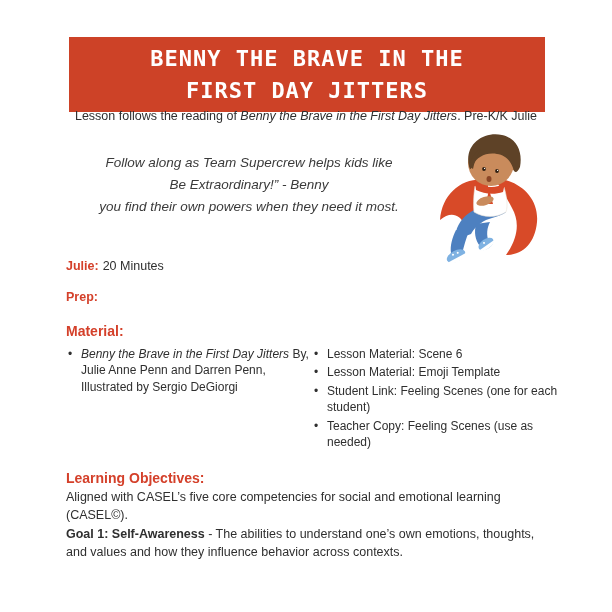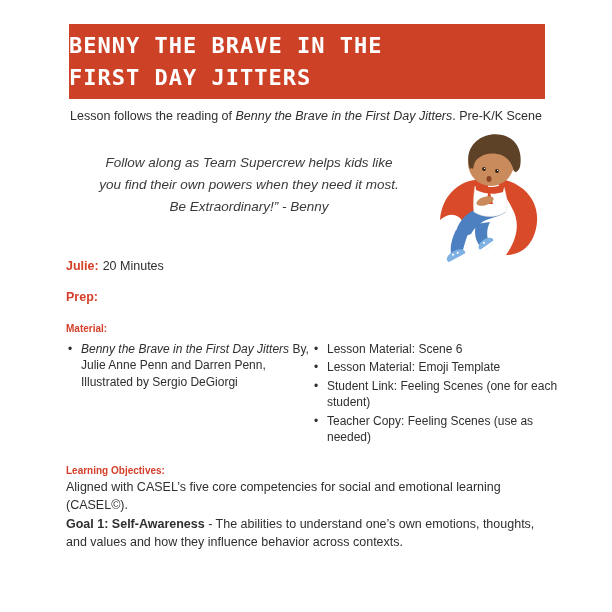--- a/index.html
+++ b/index.html
@@ -9,26 +9,26 @@
     width: 612px;
     height: 612px;
     background: #ffffff;
     font-family: "Liberation Sans", sans-serif;
     color: #2f2f2f;
     overflow: hidden;
   }
   
   .banner {
     position: absolute;
-    left: 69px; top: 24px;
+    left: 69px; top: 37px;
     width: 476px; height: 75px;
     background: #cd4227;
     display: flex;
     flex-direction: column;
-    align-items: flex-start;
+    align-items: center;
     justify-content: center;
   }
   .banner-line {
     font-family: "DejaVu Sans Mono", monospace;
     font-weight: bold;
     font-size: 22px;
     line-height: 1.45;
     letter-spacing: 1px;
     color: #ffffff;
     white-space: nowrap;
@@ -67,21 +67,21 @@
     position: absolute;
     left: 66px; top: 258px;
     width: 498px;
   }
   .red { color: #d4402a; font-weight: bold; }
   .kv { font-size: 12.5px; line-height: 1.35; }
   .kv .lbl { margin-right: 4px; }
   .prep-row { display: flex; margin-top: 14px; }
   .prep-row .lbl { flex: 0 0 auto; margin-right: 5px; }
   .prep-row .val { max-width: 412px; }
-  .sec-heading { font-size: 10px; margin-top: 17px; }
+  .sec-heading { font-size: 14px; margin-top: 17px; }
   .columns { display: flex; margin-top: 7px; }
   .col-left  { width: 246px; }
   .col-right { width: 252px; }
   ul.mat-list { list-style: none; }
   ul.mat-list li {
     position: relative;
     padding-left: 15px;
     font-size: 12px;
     line-height: 1.38;
     margin-bottom: 2px;
@@ -122,26 +122,26 @@
 </head>
 <body>
 
 <div class="page">
 
   <header class="banner">
     <div class="banner-line">BENNY THE BRAVE IN THE</div>
     <div class="banner-line">FIRST DAY JITTERS</div>
   </header>
 
-  <p class="subtitle"><span>Lesson follows the reading of </span><em>Benny the Brave in the First Day Jitters</em><span>. Pre-K/K Scene</span></p>
+  <p class="subtitle"><span>Lesson follows the reading of </span><em>Benny the Brave in the First Day Jitters</em><span>. Pre-K/K Julie</span></p>
 
   <div class="quote">
     <div>Follow along as Team Supercrew helps kids like</div>
+    <div>Be Extraordinary!” - Benny</div>
     <div>you find their own powers when they need it most.</div>
-    <div>Be Extraordinary!” - Benny</div>
   </div>
 
   <div class="character">
     <svg width="112" height="133" viewBox="0 0 112 133">
 
       <path d="M52,48 C28,44 6,60 4,88 C14,79 24,82 28,92 C40,84 50,70 52,56 Z" fill="#d84a28"></path>
 
       <path d="M58,46 C84,48 103,66 101,90 C99,111 87,123 70,123 C82,106 84,90 76,76 C70,64 62,52 58,46 Z" fill="#d84a28"></path>
 
       <path d="M38,78 C30,82 22,90 20,100 C25,104 31,104 35,102 C40,93 48,88 56,86 C63,84 68,82 70,80 C66,75 58,74 52,76 Z" fill="#4d80c0"></path>

